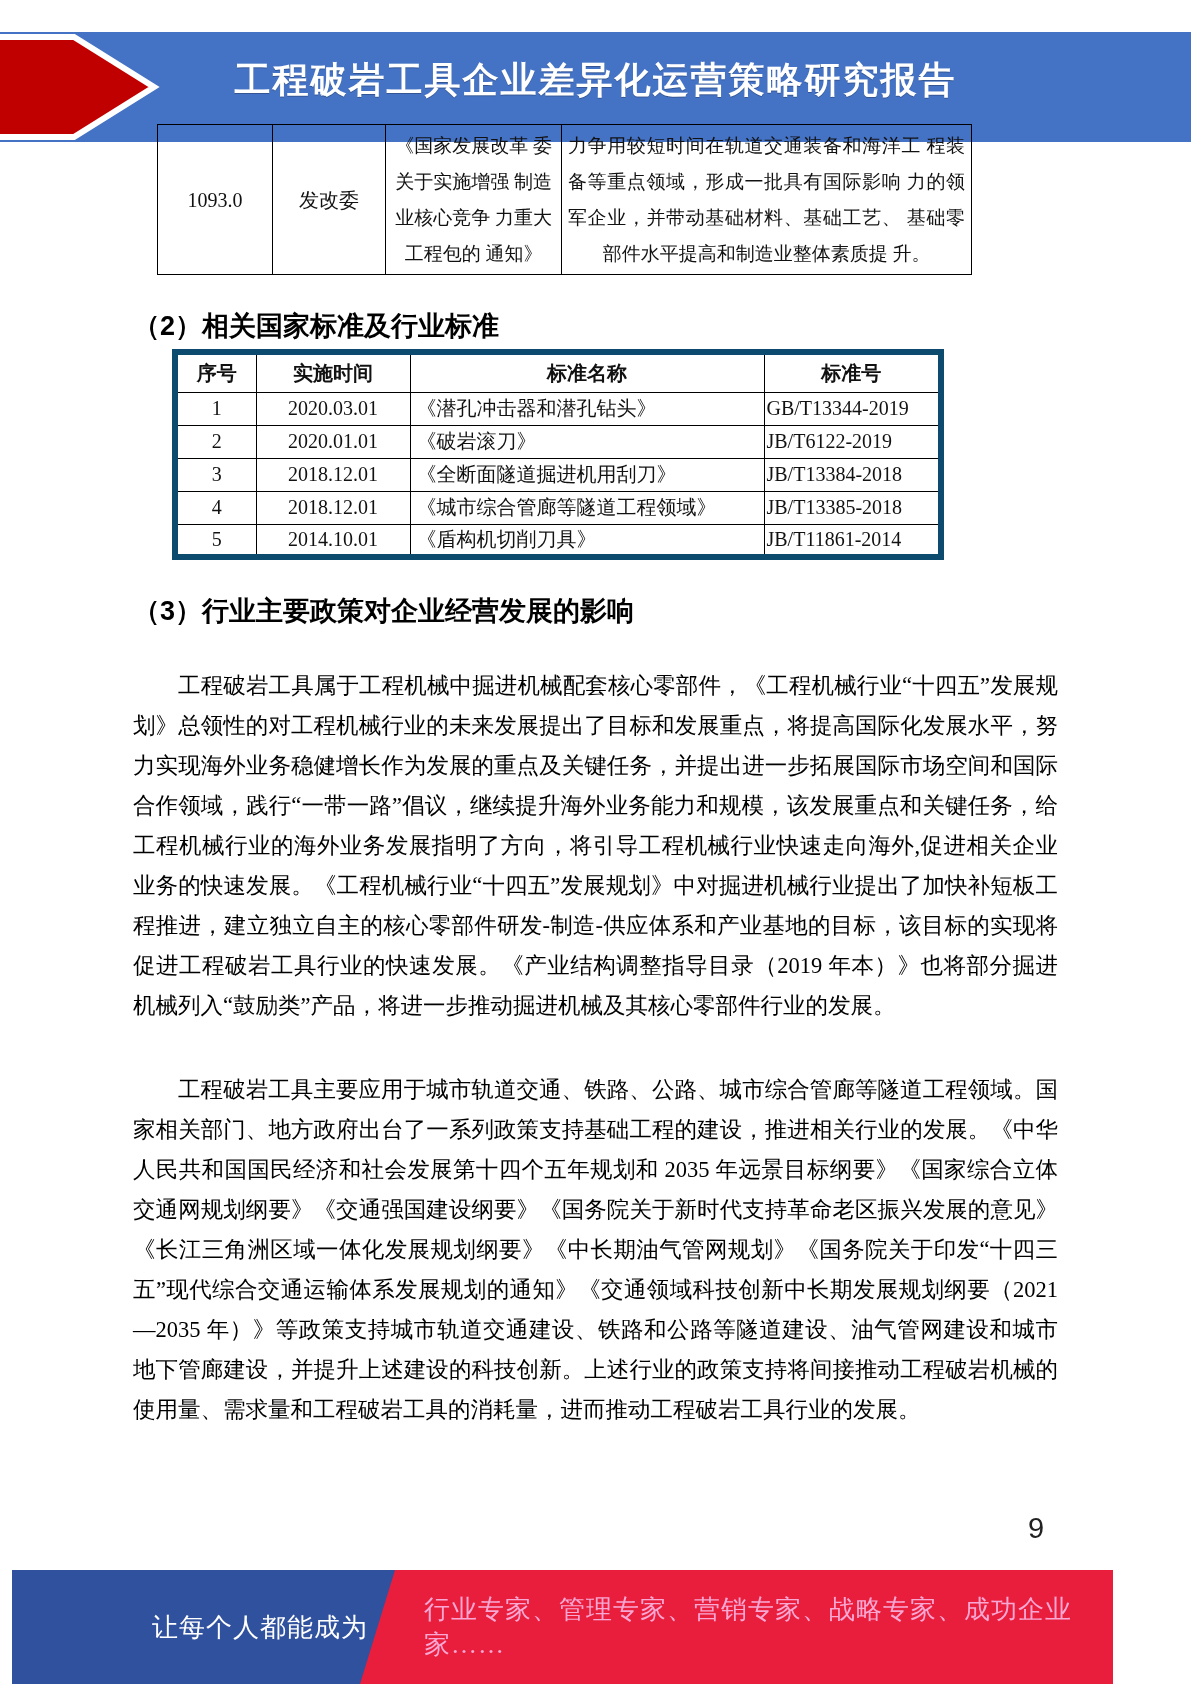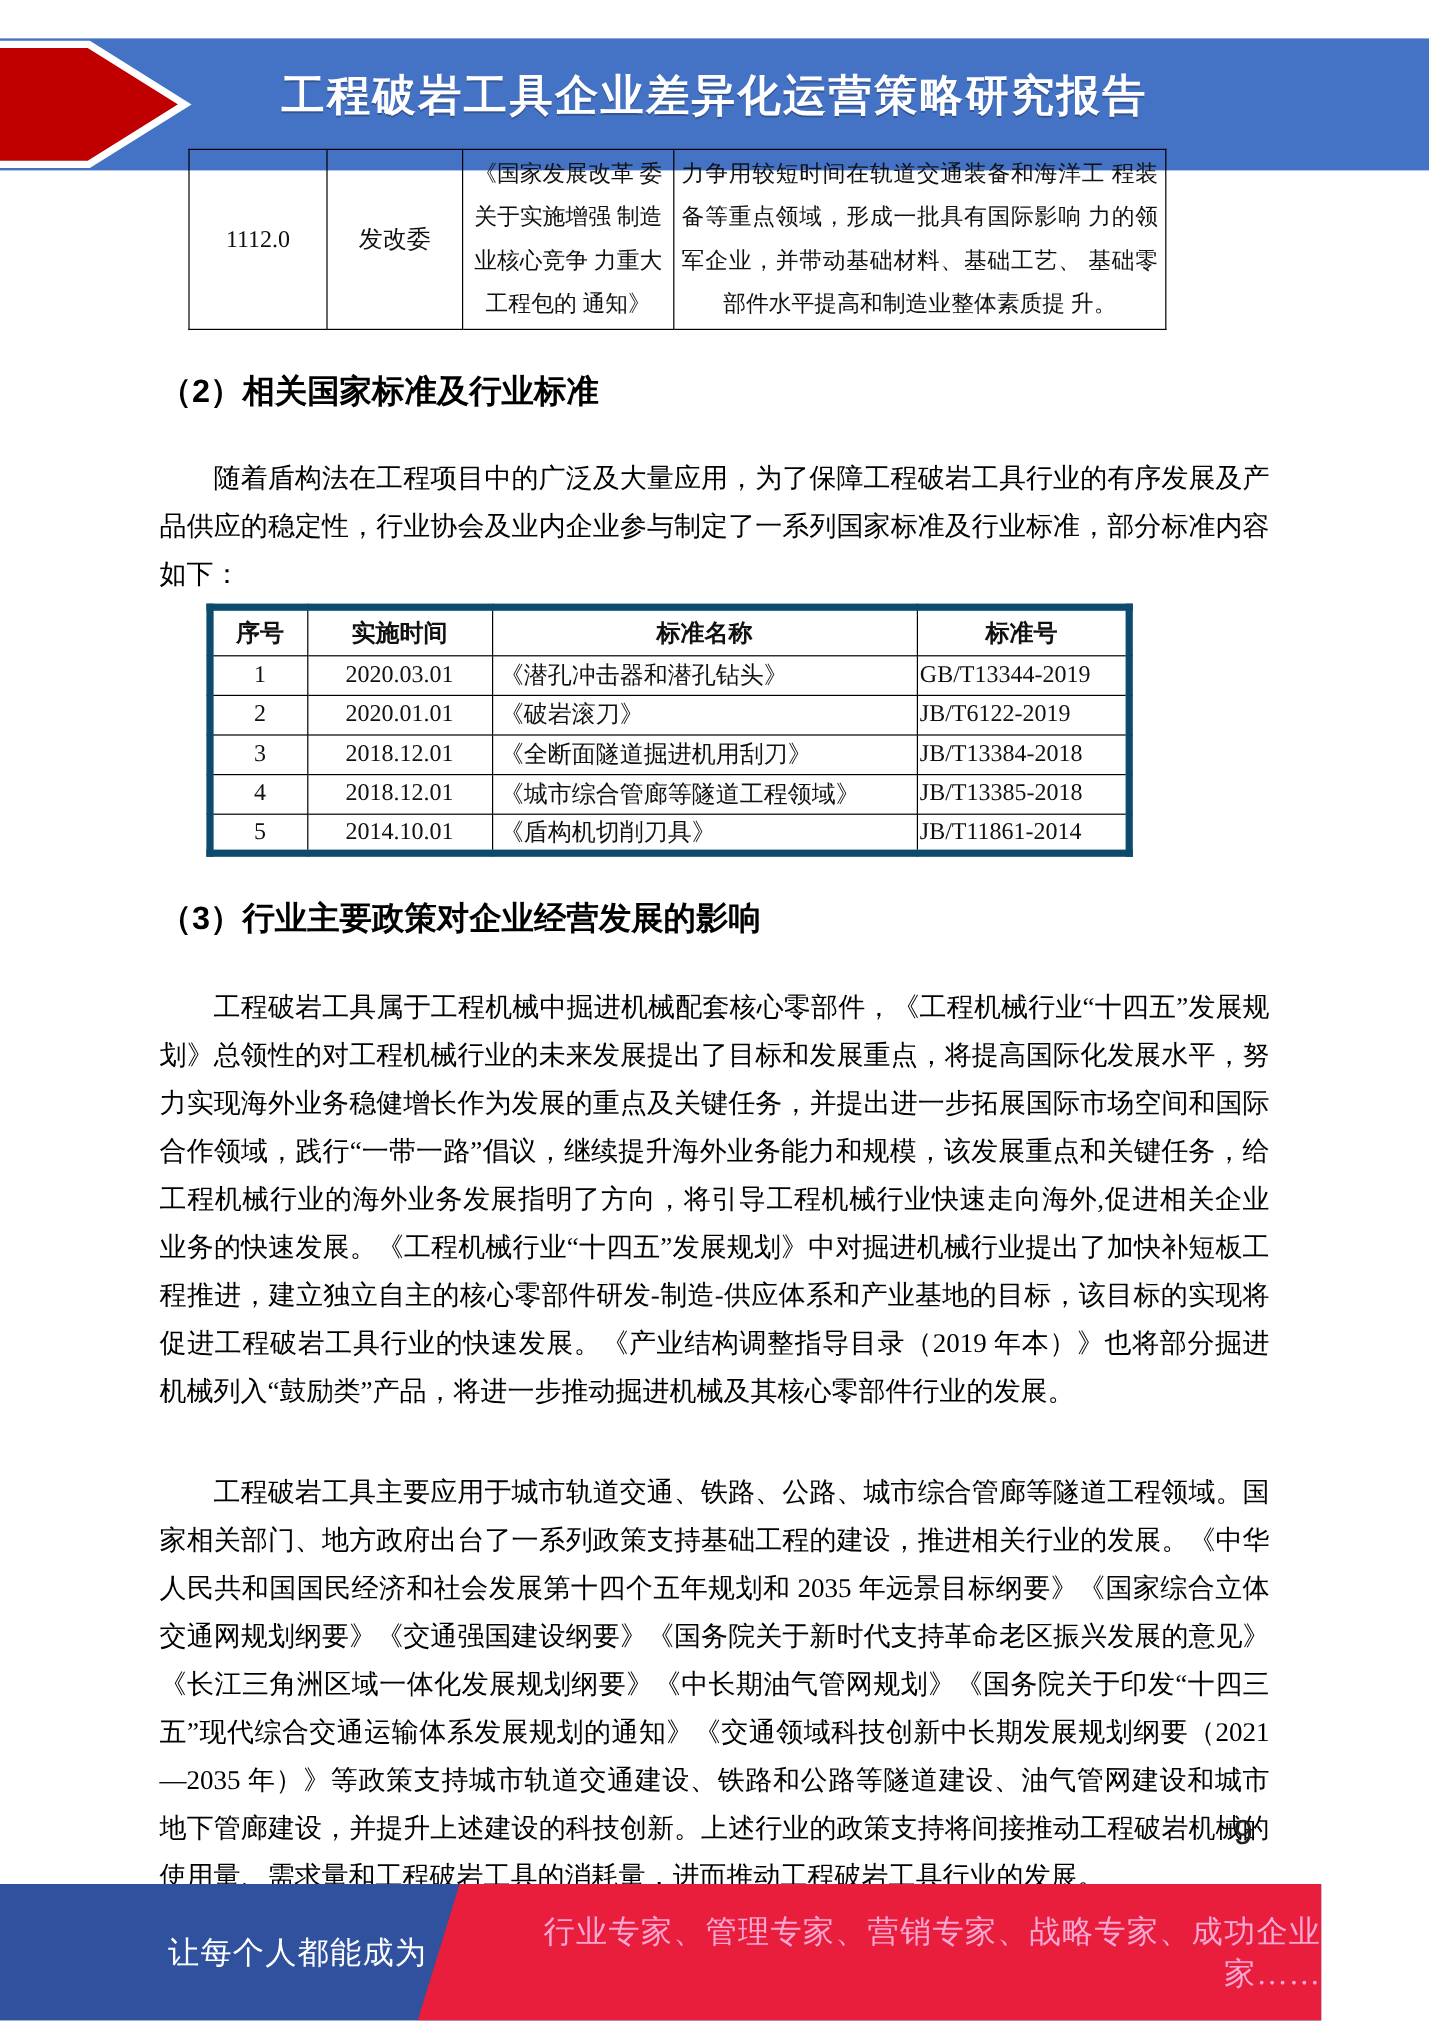--- a/index.html
+++ b/index.html
@@ -80,23 +80,22 @@
   .standards-table .t-name{text-align:left;padding-left:6px;}
   .standards-table .t-code{text-align:left;padding-left:2px;}
   
   .page-number{
     position:absolute;left:1016px;top:1512px;width:40px;
     font-family:"Liberation Sans","DejaVu Sans",sans-serif;
     font-size:29px;color:#222;text-align:center;
   }
   
   .footer{
-    position:absolute;left:0;bottom:0;width:1101px;height:114px;
+    position:absolute;left:12px;bottom:0;width:1101px;height:114px;
     background:var(--footer-blue);
-    text-align:right;
   }
   .footer-red{
     position:absolute;inset:0;
     background:var(--footer-red);
     clip-path:polygon(383px 0,1191px 0,1191px 114px,348px 114px);
   }
   .footer-left-text{
     position:absolute;left:140px;top:0;height:114px;
     display:flex;align-items:center;
     color:#fff;font-size:26px;letter-spacing:1px;
@@ -125,30 +124,29 @@
 
     <table class="policy-table">
       <colgroup>
           <col style="width:115px">
           <col style="width:113px">
           <col style="width:176px">
           <col style="width:410px">
         </colgroup>
       <tbody>
         <tr>
-          <td class="c-date">1112.0</td>
+          <td class="c-date">1093.0</td>
           <td class="c-agency">发改委</td>
           <td class="c-title">《国家发展改革 委关于实施增强 制造业核心竞争 力重大 工程包的 通知》</td>
           <td class="c-body">力争用较短时间在轨道交通装备和海洋工 程装备等重点领域，形成一批具有国际影响 力的领军企业，并带动基础材料、基础工艺、 基础零部件水平提高和制造业整体素质提 升。</td>
         </tr>
       </tbody>
     </table>
 
     <h2 class="sec-heading">（2）相关国家标准及行业标准</h2>
-    <p class="para tight">随着盾构法在工程项目中的广泛及大量应用，为了保障工程破岩工具行业的有序发展及产品供应的稳定性，行业协会及业内企业参与制定了一系列国家标准及行业标准，部分标准内容如下：</p>
 
     <table class="standards-table">
       <colgroup>
           <col style="width:81px">
           <col style="width:154px">
           <col style="width:354px">
           <col style="width:177px">
         </colgroup>
       <thead>
         <tr>

